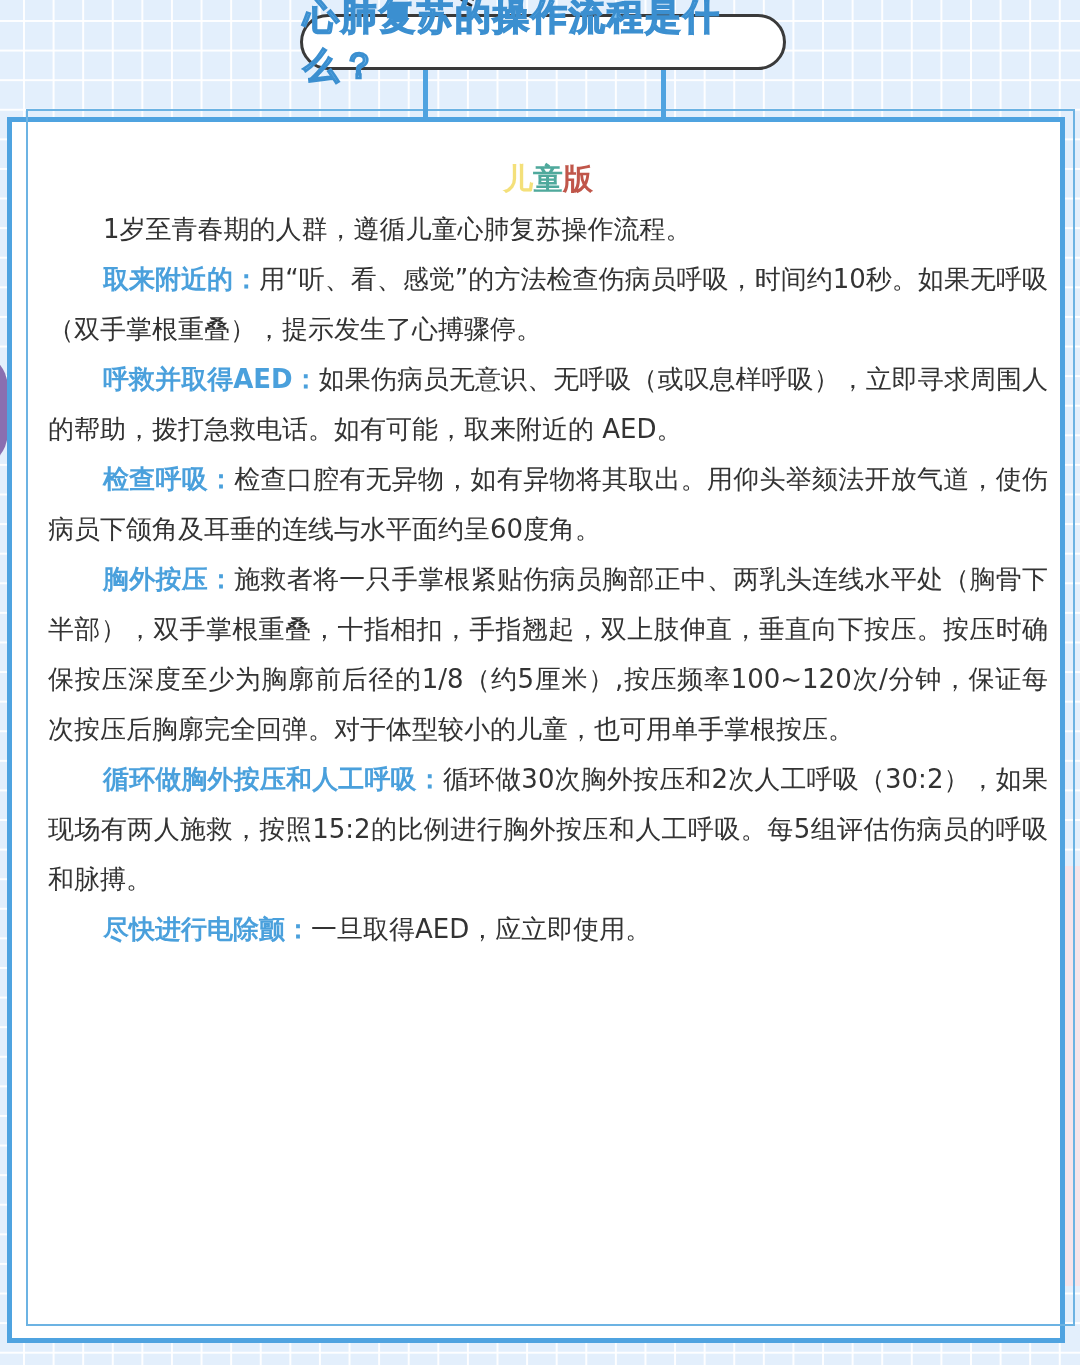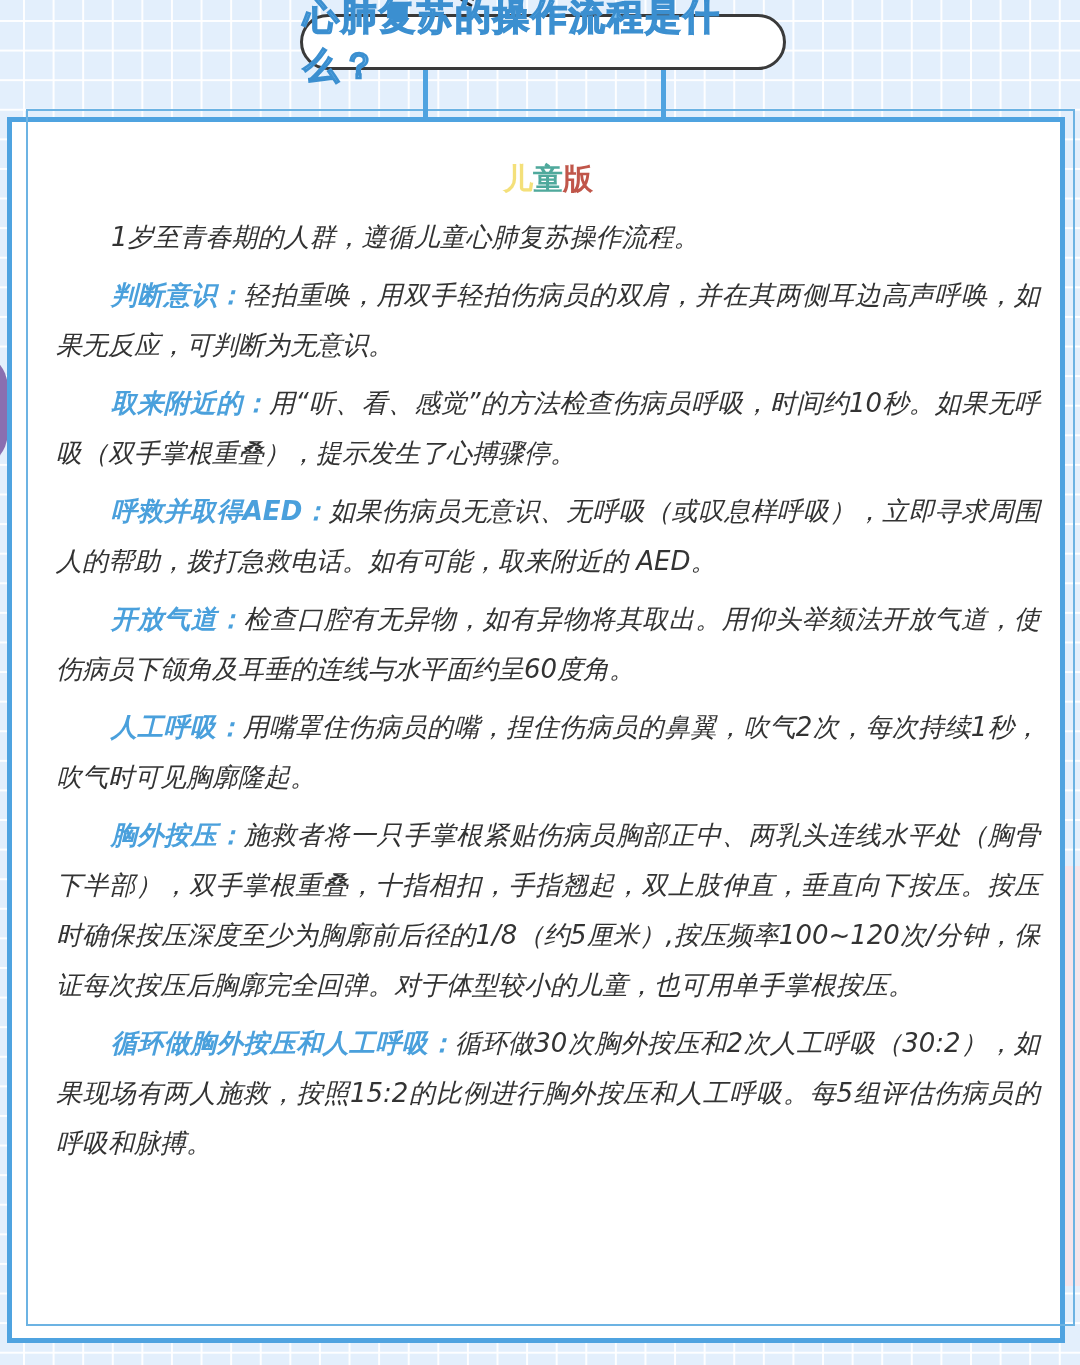--- a/index.html
+++ b/index.html
@@ -53,21 +53,21 @@
   .content {
     position:absolute; left:48px; top:154px; width:1000px; z-index:4;
     font-size:26px; line-height:50px; color:#333333;
   }
   .subtitle {
     text-align:center; font-size:30px; font-weight:bold; height:50px; line-height:50px;
   }
   .sub-c1 { color:#f4e07a; }
   .sub-c2 { color:#4fa99c; }
   .sub-c3 { color:#c0564a; }
-  .para { text-indent:55px; text-align:justify; margin:8px;font-style:italic; }
+  .para { text-indent:55px; text-align:justify; margin:0; }
   .para .h { color:#4aa0dc; font-weight:bold; }
 </style>
 </head>
 <body>
 
 <div class="purple-blob"></div>
 <div class="pink-tint"></div>
 
 <svg class="swoosh" viewBox="0 0 80 30">
   <path d="M2 4 L14 8" stroke="#4fa3e0" stroke-width="3" fill="none"></path>
@@ -87,27 +87,26 @@
 <div class="frame-inner-front"></div>
 
 <div class="content">
   <div class="subtitle">
     <span class="sub-c1">儿</span><span class="sub-c2">童</span><span class="sub-c3">版</span>
   </div>
 
   <p class="para">1岁至青春期的人群，遵循儿童心肺复苏操作流程。</p>
 
 
-  <p class="para"><span class="h">判断意识</span><span class="h">：</span><span>轻拍重唤，用双手轻拍伤病员的双肩，并在其两侧耳边高声呼唤，如果无反应，可判断为无意识。</span></p>
 
   <p class="para"><span class="h">取来附近的</span><span class="h">：</span><span>用“听、看、感觉”的方法检查伤病员呼吸，时间约10秒。如果无呼吸（双手掌根重叠），提示发生了心搏骤停。</span></p>
 
   <p class="para"><span class="h">呼救并取得AED</span><span class="h">：</span><span>如果伤病员无意识、无呼吸（或叹息样呼吸），立即寻求周围人的帮助，拨打急救电话。如有可能，取来附近的 AED。</span></p>
 
-  <p class="para"><span class="h">开放气道</span><span class="h">：</span><span>检查口腔有无异物，如有异物将其取出。用仰头举颏法开放气道，使伤病员下颌角及耳垂的连线与水平面约呈60度角。</span></p>
+  <p class="para"><span class="h">检查呼吸</span><span class="h">：</span><span>检查口腔有无异物，如有异物将其取出。用仰头举颏法开放气道，使伤病员下颌角及耳垂的连线与水平面约呈60度角。</span></p>
 
-  <p class="para"><span class="h">人工呼吸</span><span class="h">：</span><span>用嘴罩住伤病员的嘴，捏住伤病员的鼻翼，吹气2次，每次持续1秒，吹气时可见胸廓隆起。</span></p>
 
   <p class="para"><span class="h">胸外按压</span><span class="h">：</span><span>施救者将一只手掌根紧贴伤病员胸部正中、两乳头连线水平处（胸骨下半部），双手掌根重叠，十指相扣，手指翘起，双上肢伸直，垂直向下按压。按压时确保按压深度至少为胸廓前后径的1/8（约5厘米）,按压频率100~120次/分钟，保证每次按压后胸廓完全回弹。对于体型较小的儿童，也可用单手掌根按压。</span></p>
 
   <p class="para"><span class="h">循环做胸外按压和人工呼吸</span><span class="h">：</span><span>循环做30次胸外按压和2次人工呼吸（30:2），如果现场有两人施救，按照15:2的比例进行胸外按压和人工呼吸。每5组评估伤病员的呼吸和脉搏。</span></p>
 
+  <p class="para"><span class="h">尽快进行电除颤</span><span class="h">：</span><span>一旦取得AED，应立即使用。</span></p>
 </div>
 
 </body></html>

